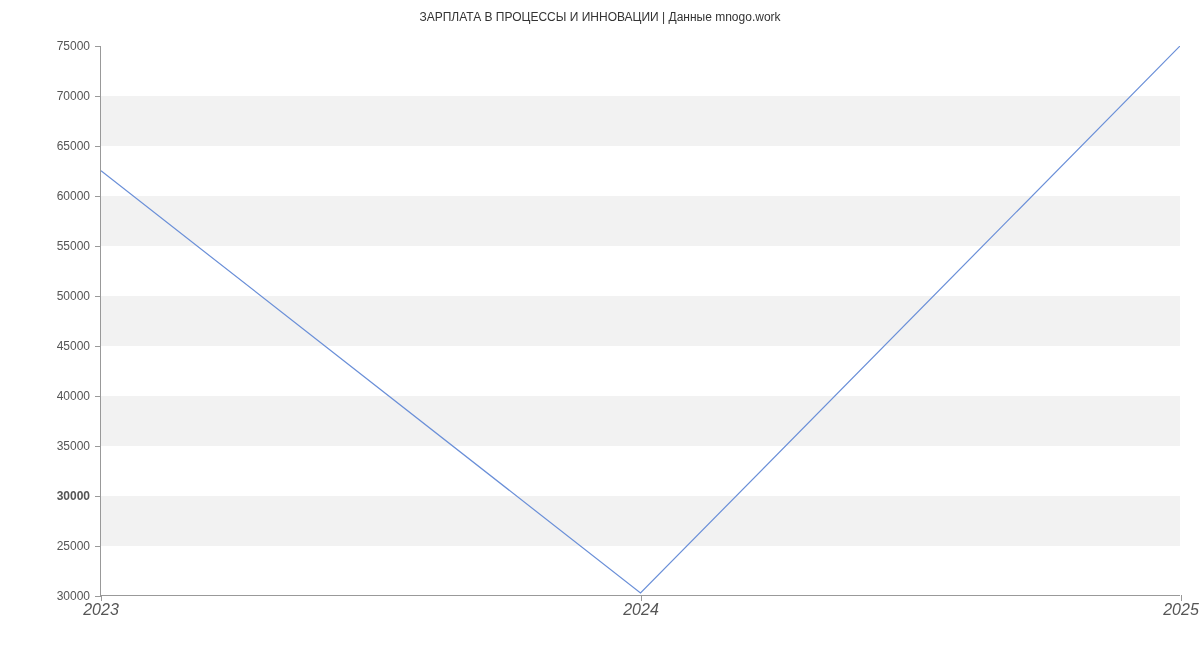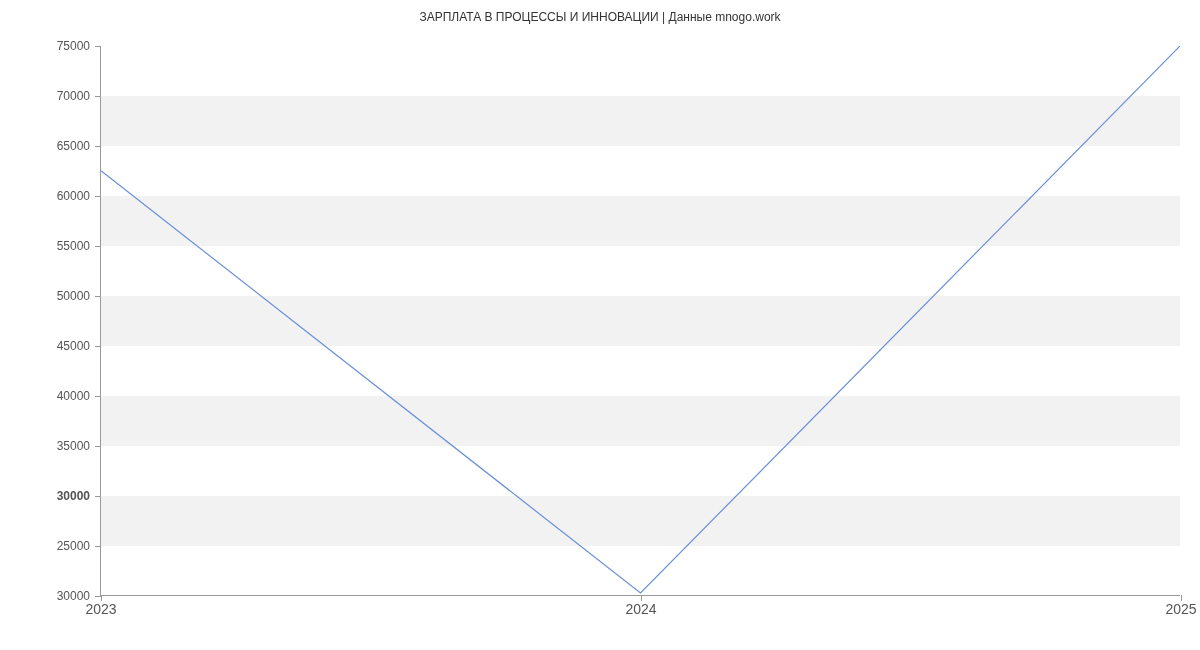--- a/index.html
+++ b/index.html
@@ -43,25 +43,26 @@
       position: absolute;
       right: 1090px;
       font-size: 12px;
       color: #555;
       transform: translateY(-50%);
       text-align: right;
       white-space: nowrap;
     }
     .x-tick-label {
       position: absolute;
-      font-size: 14px;
+      font-size: 16px;
       color: #555;
       transform: translateX(-50%);
       top: 100%;
       margin-top: 6px;
+      font-style: italic;
     }
     .y-tick-mark {
       position: absolute;
       left: -6px;
       width: 6px;
       height: 1px;
       background: #999;
     }
     .x-tick-mark {
       position: absolute;

